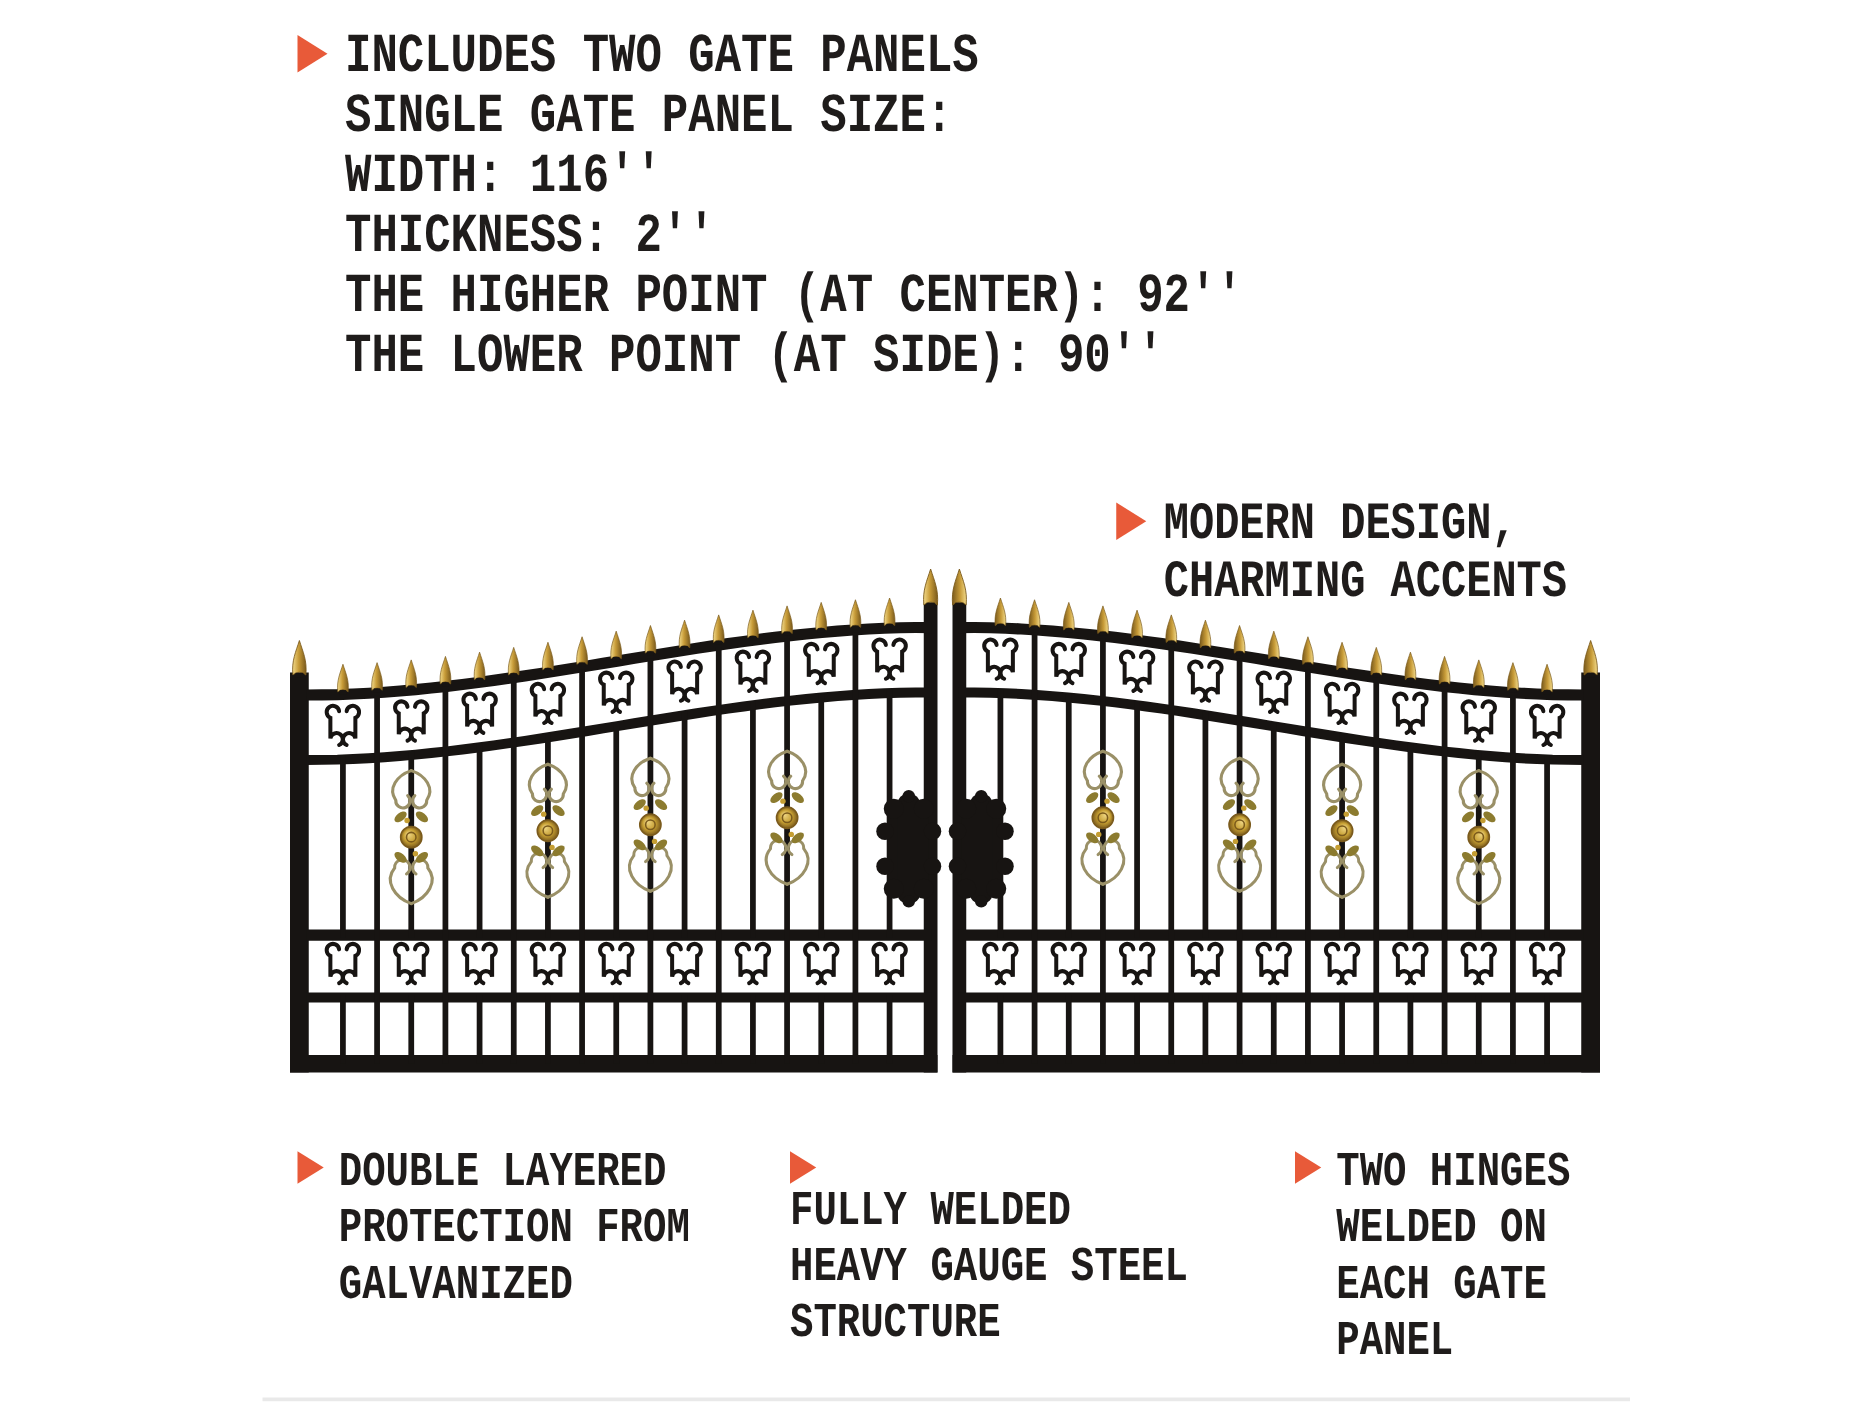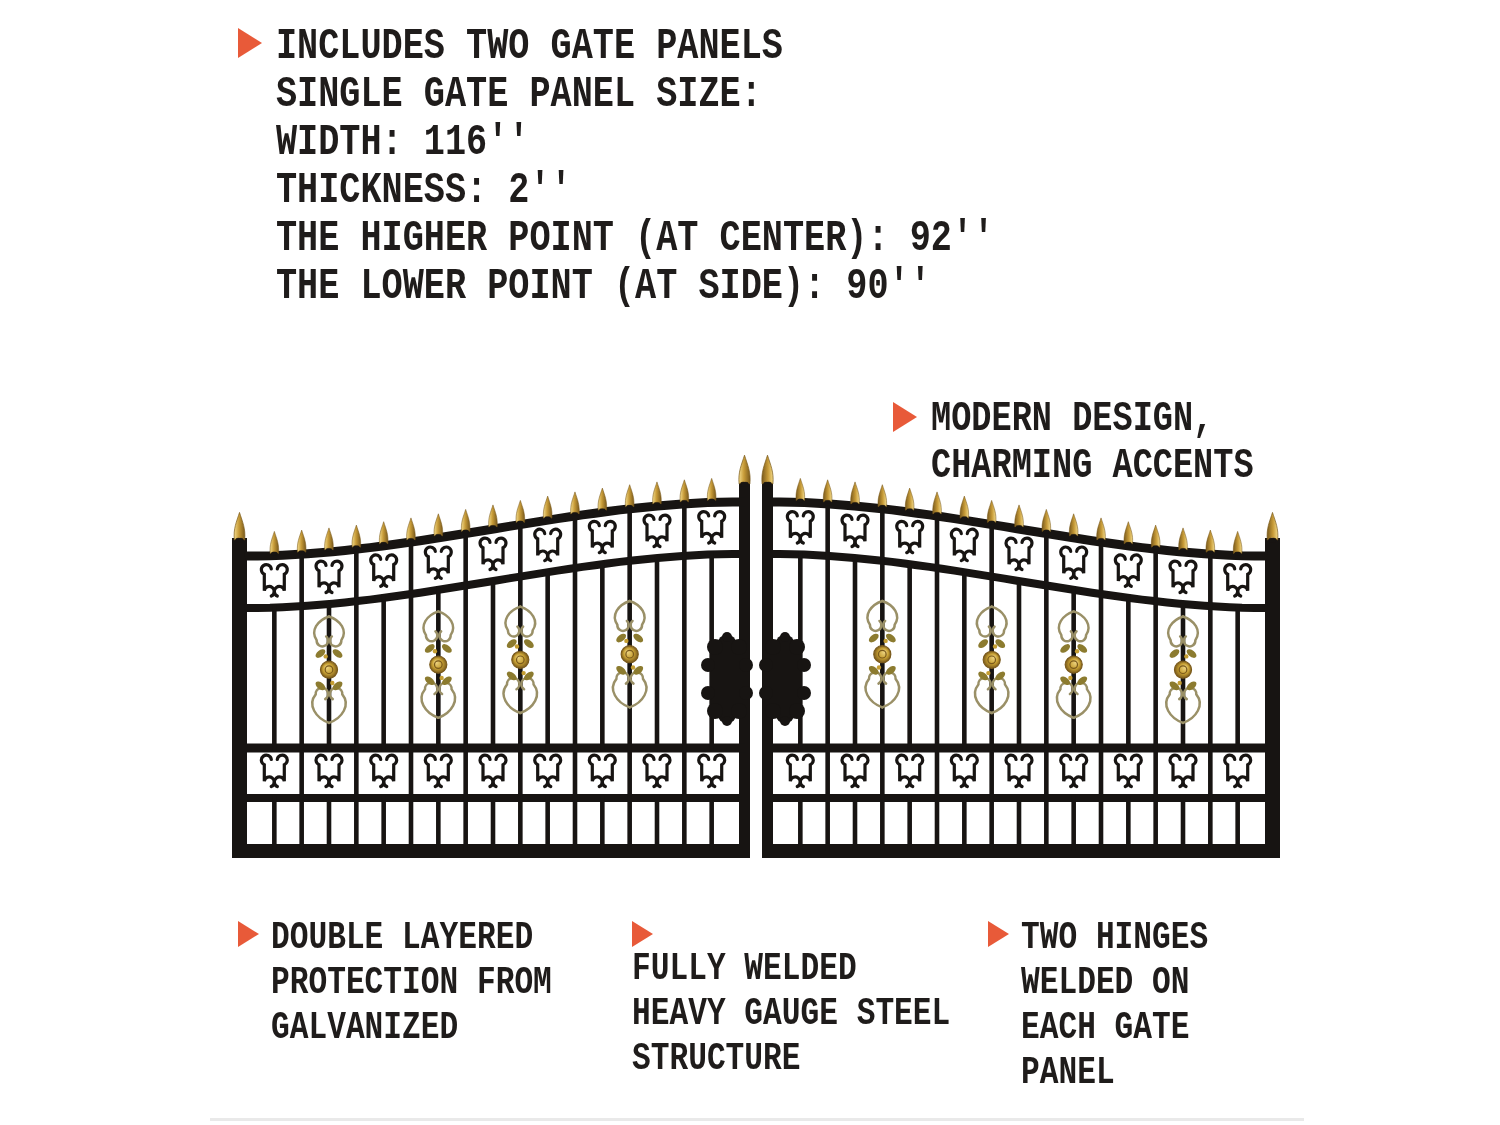--- a/index.html
+++ b/index.html
@@ -17,21 +17,21 @@
   .tri{width:0;height:0;border-style:solid;flex:0 0 auto;}
   .tri-lg{border-width:15px 0 15px 24px;border-color:transparent transparent transparent var(--accent);margin-top:6px;margin-right:14px;}
   .tri-sm{border-width:13px 0 13px 21px;border-color:transparent transparent transparent var(--accent);margin-top:5px;margin-right:12px;}
   .specs{left:238px;top:22px;}
   .specs .lines{font-size:44px;line-height:48px;}
   .design{left:893px;top:368px;margin-top:28px;}
   .design .lines{font-size:42px;line-height:47px;}
   .feature .lines{font-size:39px;line-height:45px;}
   .f1{left:238px;top:916px;}
   .f2{left:632px;top:916px;flex-direction:column;}
-  .f3{left:988px;top:916px;}
+  .f3{left:1036px;top:916px;}
   .gate{position:absolute;left:232px;top:452px;width:1048px;height:412px;}
   .bottom-line{position:absolute;left:210px;top:1118px;width:1190px;height:3px;background:#e9e9e9;}
 </style>
 </head>
 <body>
 
 <div class="canvas">
 
   <section class="callout specs">
     <span class="tri tri-lg"></span>

